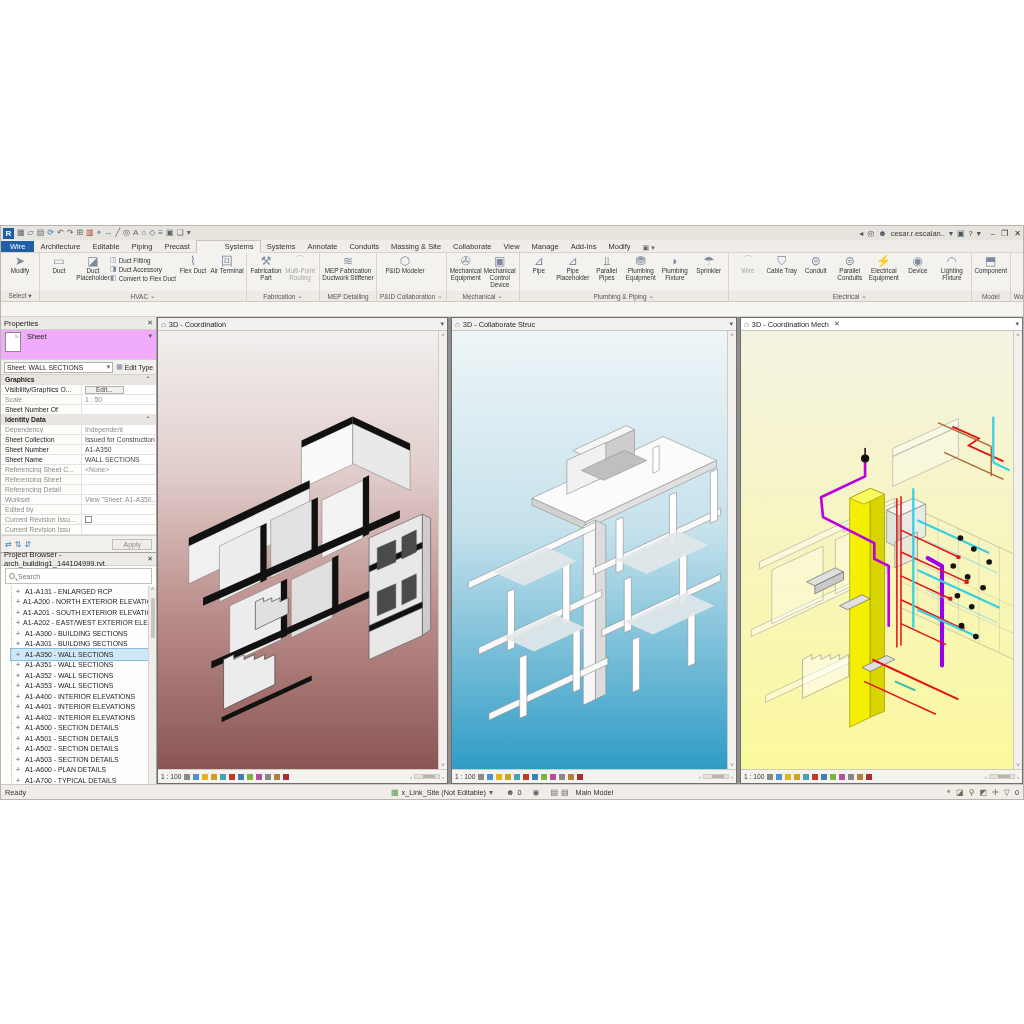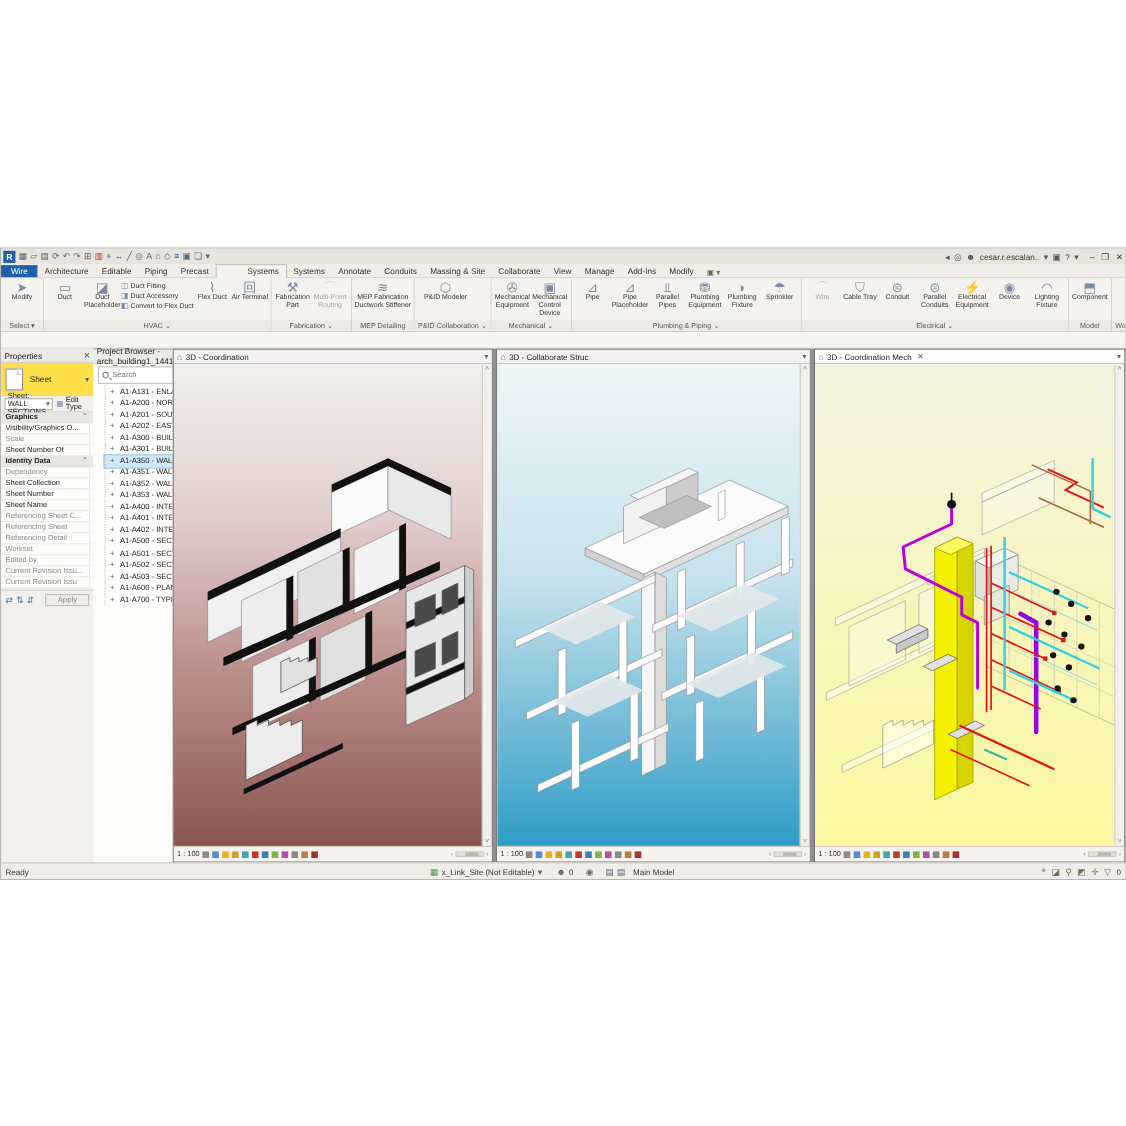--- a/index.html
+++ b/index.html
@@ -39,26 +39,26 @@
   .stackcol { display:flex; flex-direction:column; justify-content:flex-start; gap:1px; padding-top:2px; }
   .stackitem { display:flex; align-items:center; gap:2px; font-size:6.3px; color:#333; white-space:nowrap; }
   .stackitem .ic { font-size:7px; color:#7d8aa0; }
 
   .optionsbar { height:15px; background:#f7f5f2; border-bottom:1px solid #d8d4cd; }
 
   
   .main { position:absolute; top:91px; left:0; width:1022px; height:467px; background:#8f8f8f; }
 
   
-  .leftcol { position:absolute; left:0; top:0; width:156px; height:467px; background:#f2f0ec; border-right:1px solid #a7a39c; display:flex; flex-direction:row; }
+  .leftcol { position:absolute; left:0; top:0; width:156px; height:467px; background:#f2f0ec; border-right:1px solid #a7a39c; display:flex; flex-direction:column; }
   .pane-header { height:13px; background:#eceae6; border-bottom:1px solid #d5d1ca; display:flex; align-items:center; font-size:7.5px; padding:0 3px; color:#222; }
   .pane-header .x { margin-left:auto; font-size:7px; color:#444; }
 
   .props { height:236px; display:flex; flex-direction:column; background:#f7f6f4; }
-  .typesel { height:30px; background:#fde047; border-bottom:1px solid #d5d1ca; display:flex; align-items:center; padding:2px 4px; gap:6px; }
+  .typesel { height:30px; background:#f0abfc; border-bottom:1px solid #d5d1ca; display:flex; padding:2px 4px; gap:6px; }
   .sheet-ic { width:16px; height:20px; background:#fff; border:1px solid #8a8a8a; position:relative; }
   .sheet-ic::after { content:""; position:absolute; right:0; top:0; border-left:5px solid #d9d9d9; border-top:5px solid #fff; }
   .typesel .name { font-size:7.5px; color:#222; }
   .typesel .dd { margin-left:auto; font-size:7px; color:#555; }
   .edittype { height:15px; display:flex; align-items:center; gap:3px; padding:1px 3px; background:#f2f0ec; border-bottom:1px solid #d5d1ca; }
   .edittype .combo { flex:1; height:11px; background:#fff; border:1px solid #b5b1aa; font-size:6.8px; display:flex; align-items:center; padding:0 2px; color:#222; }
   .edittype .combo .dd { margin-left:auto; color:#666; }
   .edittype .et { display:flex; align-items:center; gap:2px; font-size:6.8px; color:#222; }
   .edittype .et .ic { font-size:7px; color:#7d8aa0; }
   .prow { display:grid; grid-template-columns:80px 1fr; height:10px; border-bottom:1px solid #e6e3de; font-size:6.8px; align-items:center; background:#fdfdfc; }

